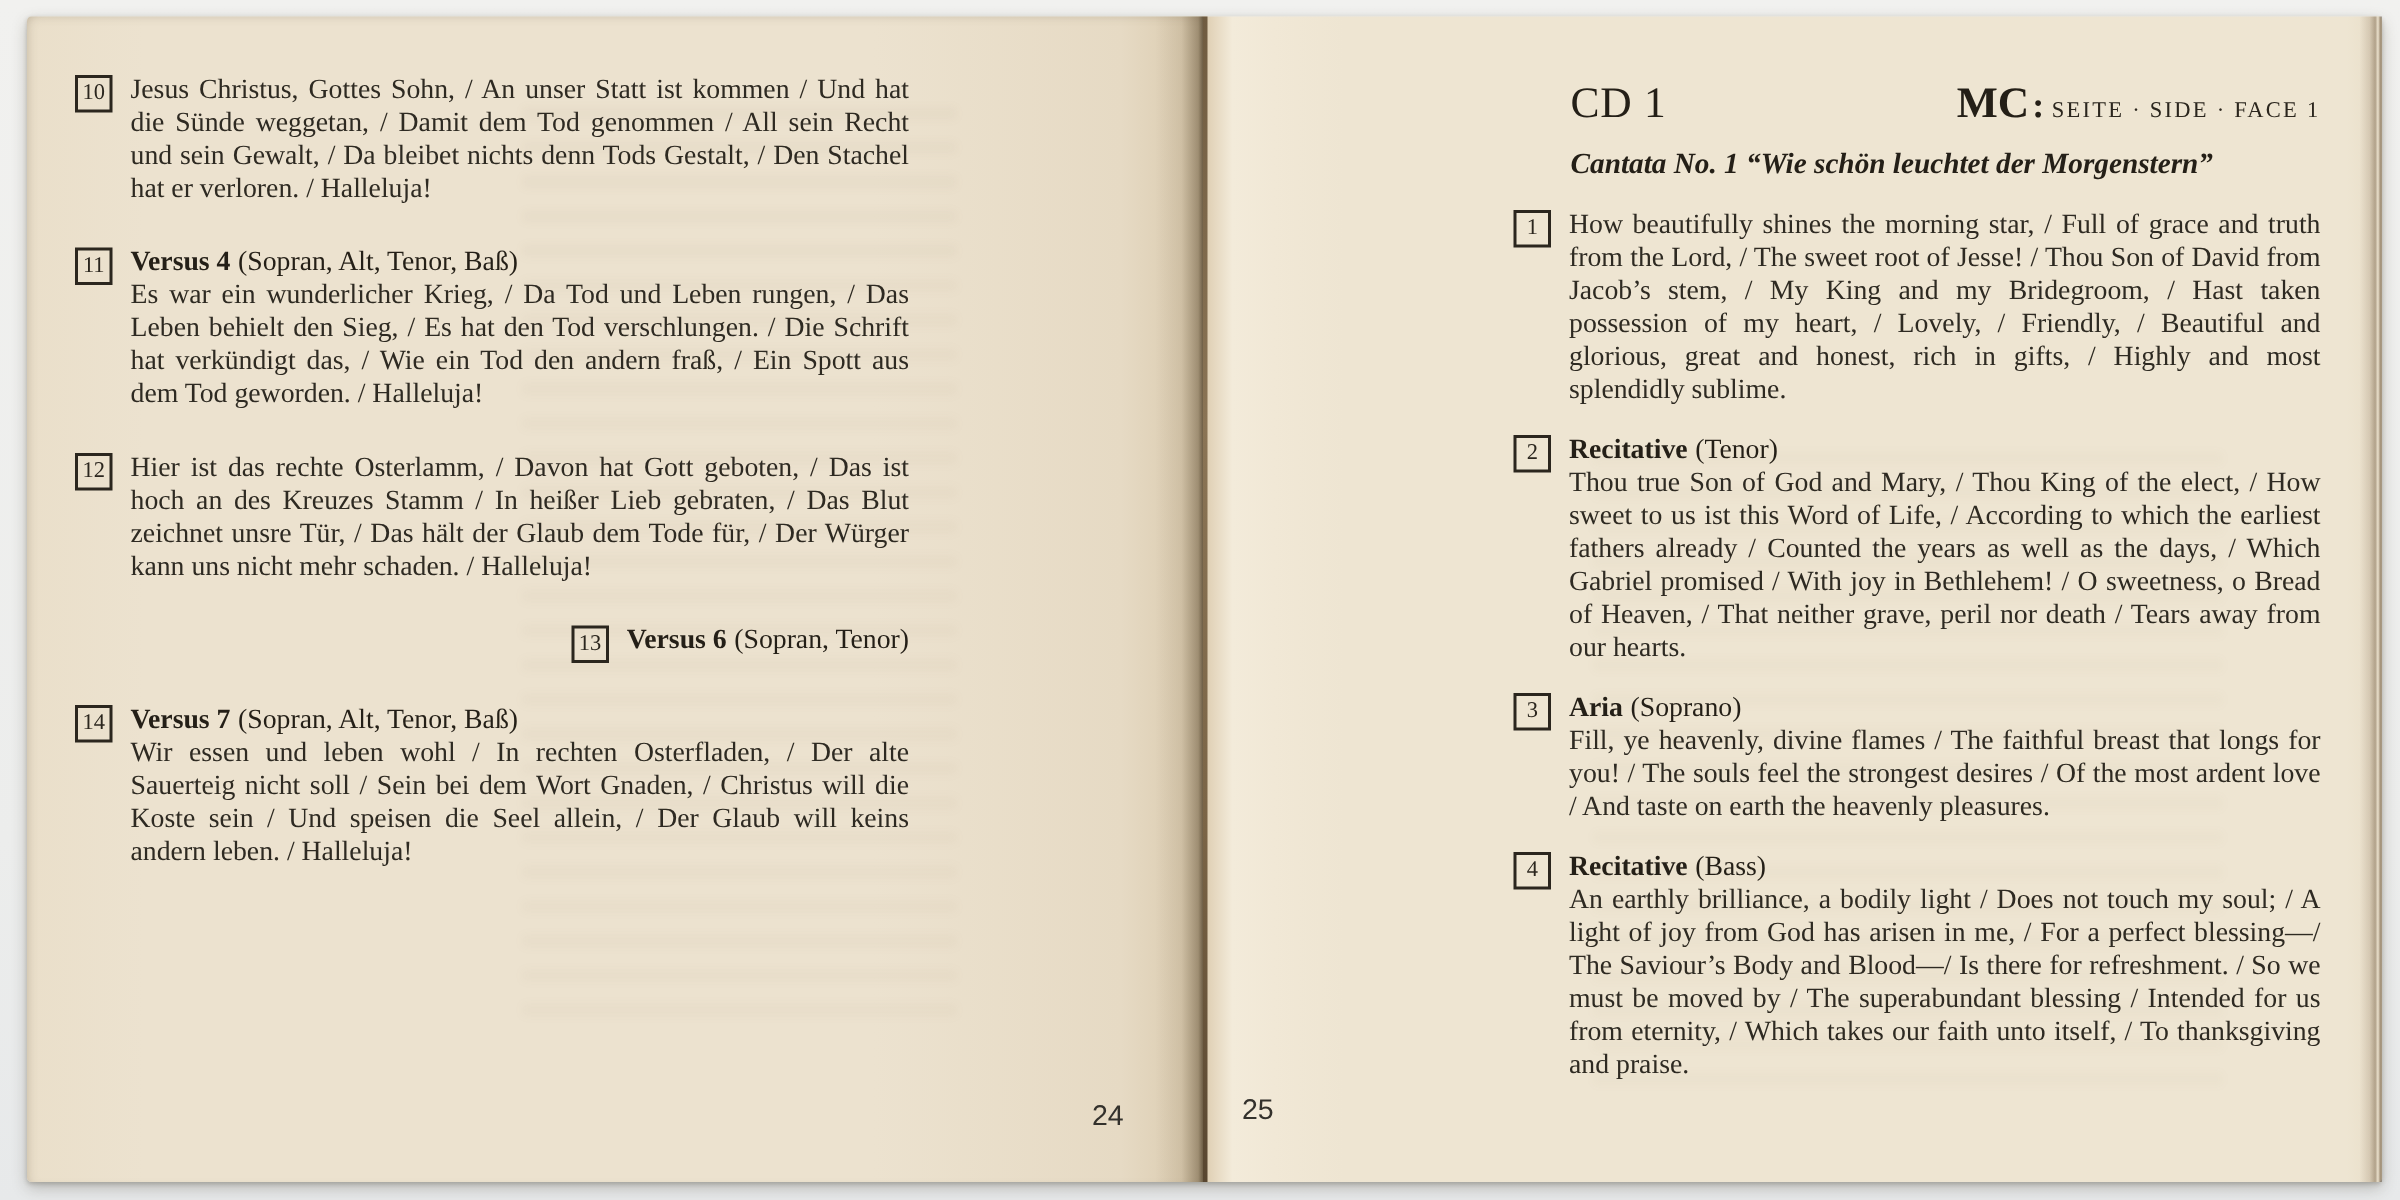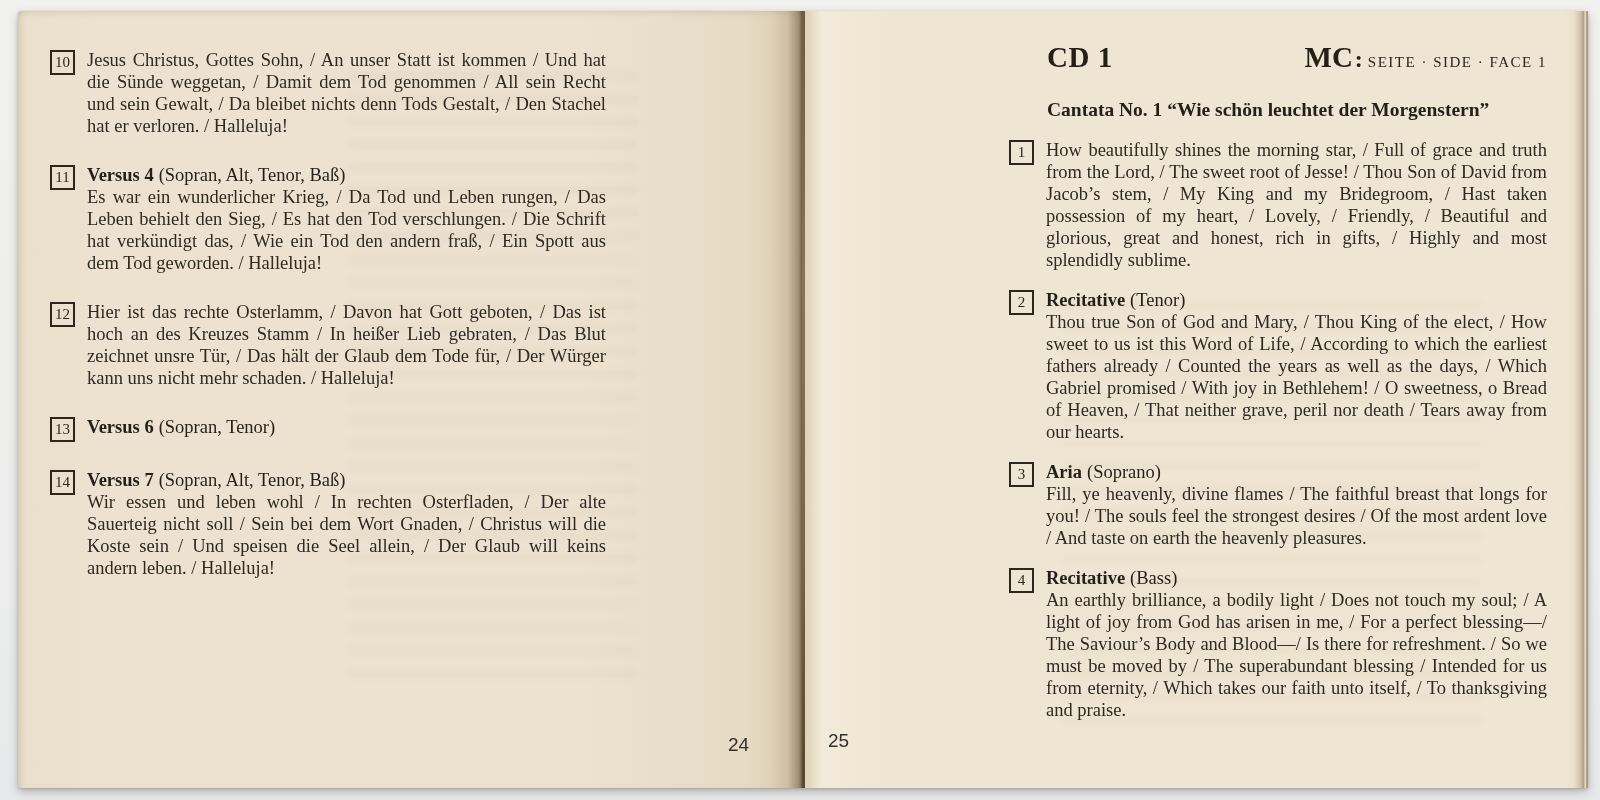--- a/index.html
+++ b/index.html
@@ -33,48 +33,48 @@
   }
   .edge-right{
     position:absolute;right:0;top:0;width:15px;height:100%;
     background:linear-gradient(90deg,rgba(120,95,70,0) 0%,rgba(120,95,70,.18) 45%,rgba(110,88,62,.45) 70%,rgba(235,225,205,.85) 82%,rgba(110,88,62,.55) 92%,rgba(90,72,50,.45) 100%);
   }
   .ghost{position:absolute;filter:blur(3px);opacity:.35;pointer-events:none;
     background:repeating-linear-gradient(180deg, rgba(148,124,94,.12) 0 9px, rgba(0,0,0,0) 9px 23px);}
   .ghost-l{left:330px;top:60px;width:290px;height:620px;}
   .ghost-r{left:260px;top:290px;width:420px;height:430px;opacity:.28;}
 
-  .entries{position:absolute;display:flex;flex-direction:column;}
+  .entries{position:absolute;display:flex;flex-direction:column;align-items:flex-end;}
   .page-left  .entries{left:32px;top:38px;width:556px;gap:27px;}
   .page-right .entries{left:207px;top:128px;width:538px;gap:18px;}
   .entry{display:flex;gap:12px;}
   .tracknum{
     flex:0 0 auto;width:21px;height:21px;margin-top:1px;
     border:2px solid #2b261e;color:#2b261e;
     text-align:center;font-size:15px;line-height:21px;
   }
   .entry-body{flex:1;min-width:0;}
   .entry-title{font-size:18.5px;line-height:22px;color:#241f17;}
   .entry-title .t{font-weight:bold;}
   .entry-title .v{font-weight:normal;margin-left:5px;}
   .entry-title .v:empty{display:none;}
   .entry-text{font-size:18.5px;line-height:22px;color:#2e2a22;text-align:justify;}
 
   .rp-header{
     position:absolute;left:245px;top:30px;width:500px;
     display:flex;justify-content:space-between;align-items:baseline;
   }
-  .cd-label{font-size:29px;font-weight:bold;letter-spacing:.5px;color:#241f17;}
+  .cd-label{font-size:29px;font-weight:normal;letter-spacing:.5px;color:#241f17;margin-top:12px;}
   .mc-label{white-space:nowrap;color:#241f17;}
   .mc-big{font-size:29px;font-weight:bold;}
   .mc-colon{font-size:24px;font-weight:bold;margin:0 5px 0 2px;}
   .mc-sides{font-size:15px;letter-spacing:1.5px;color:#2b261e;}
   .cantata-title{
     position:absolute;left:245px;top:88px;width:510px;
-    font-size:19.5px;font-weight:bold;color:#241f17;
+    font-size:19.5px;font-weight:bold;color:#241f17;font-style:italic;
   }
   .pagenum{
     position:absolute;font-family:"Liberation Sans", sans-serif;
     font-size:19px;color:#33312c;
   }
   .pagenum-left{left:710px;top:723px;}
   .pagenum-right{left:26px;top:719px;}
 </style>
 </head>
 <body>

